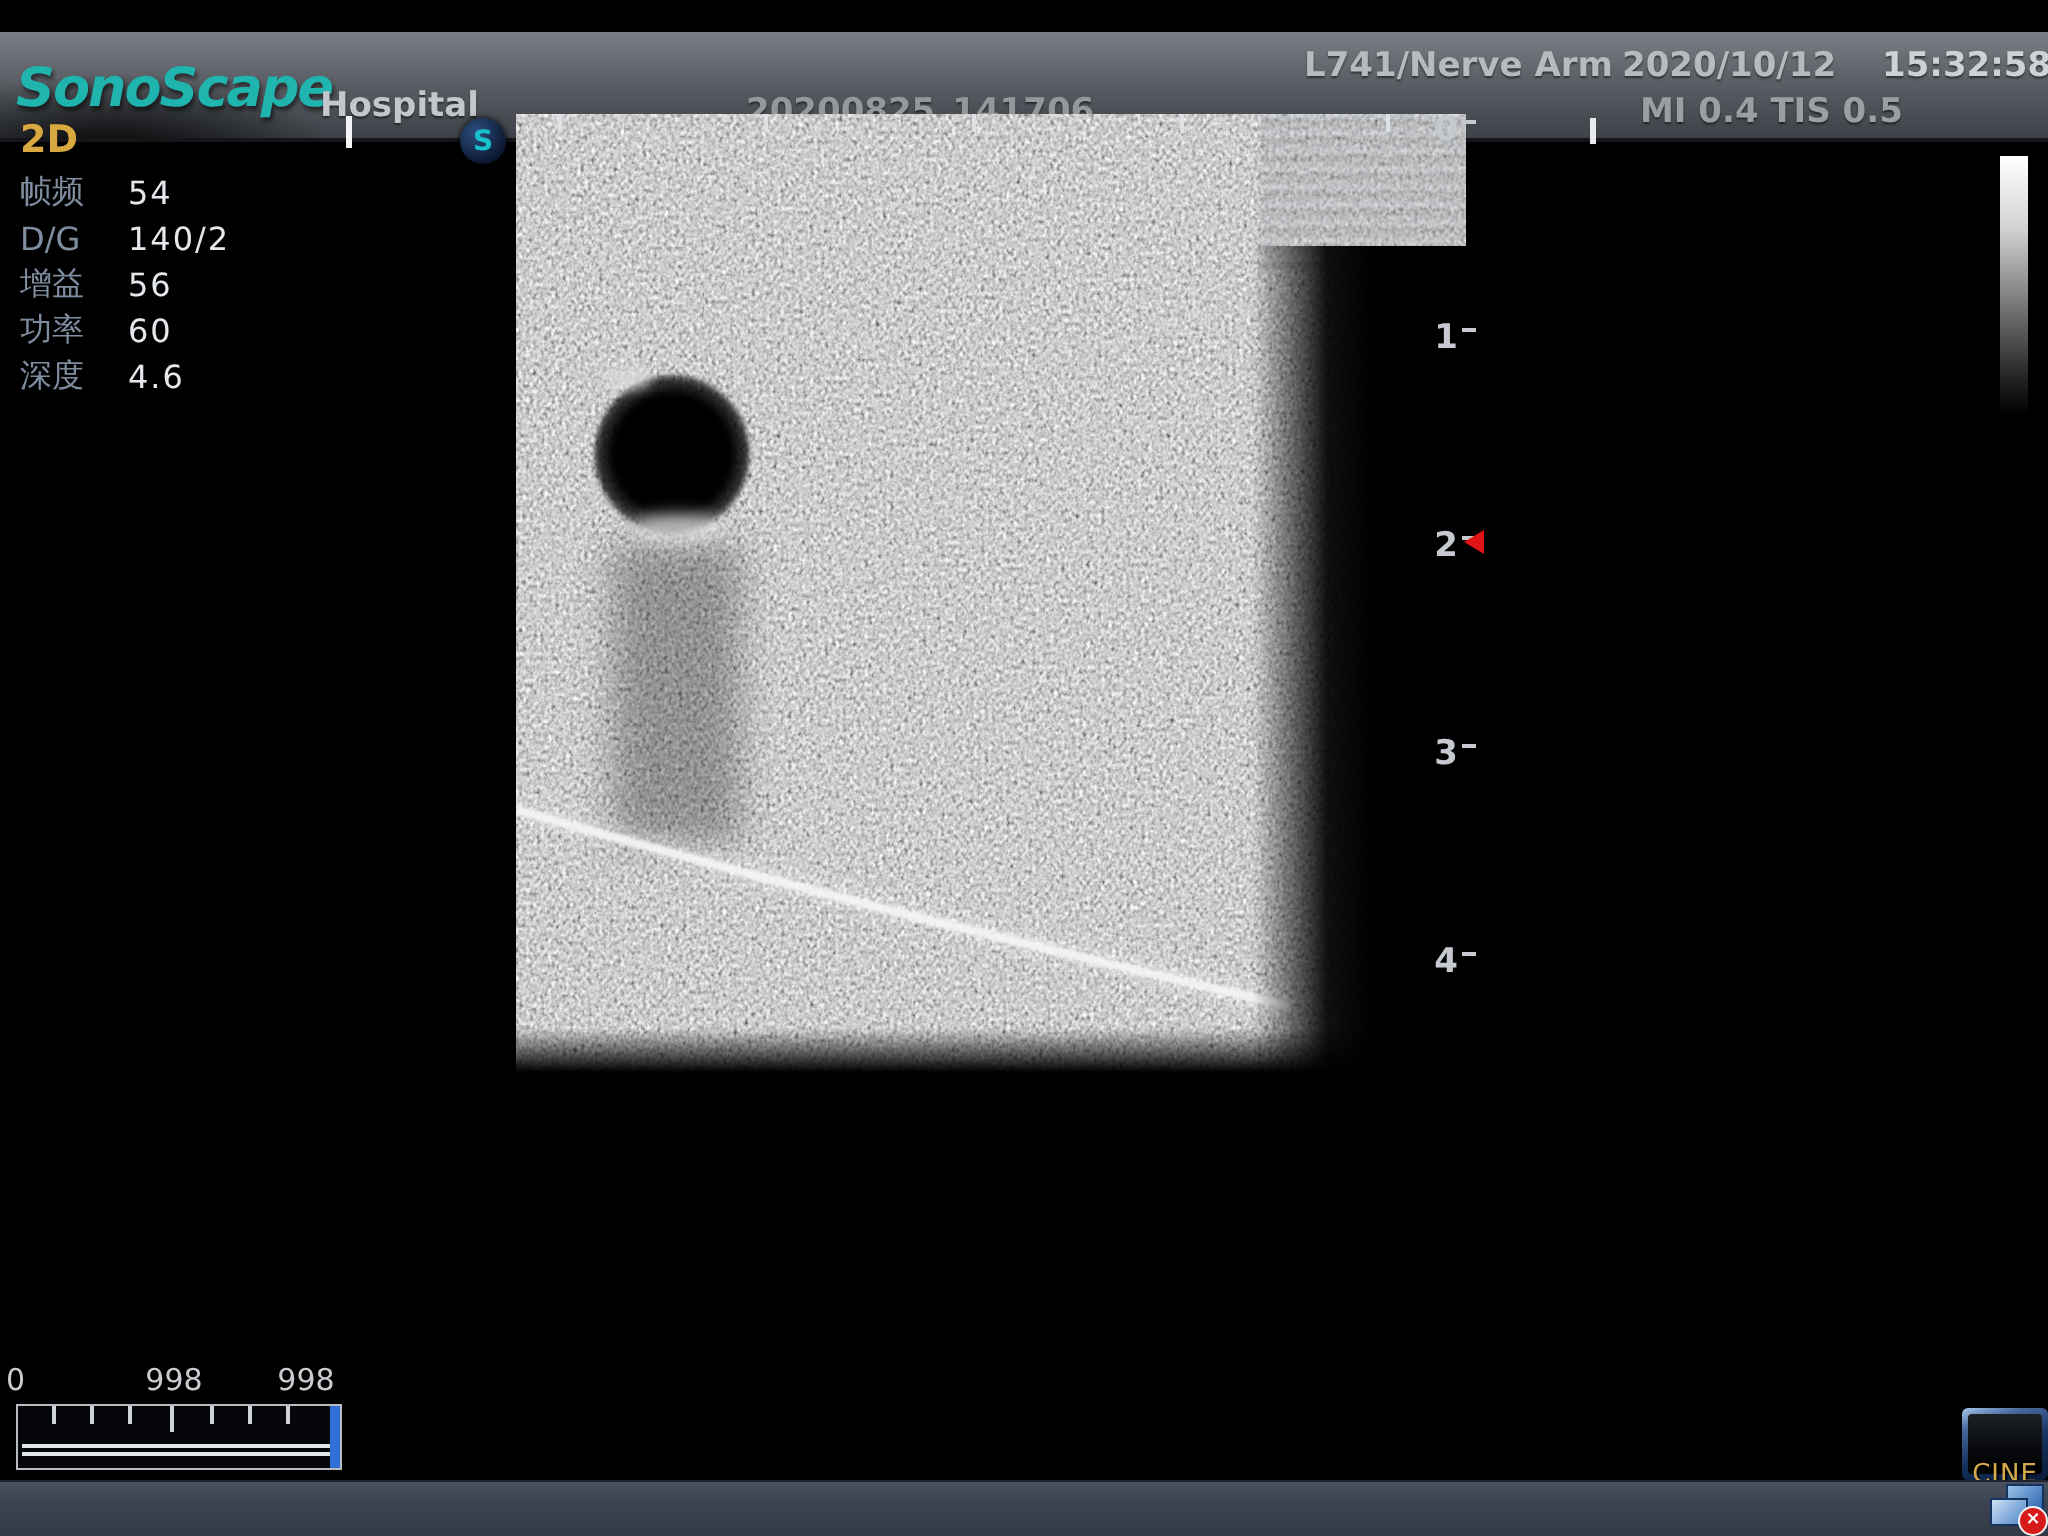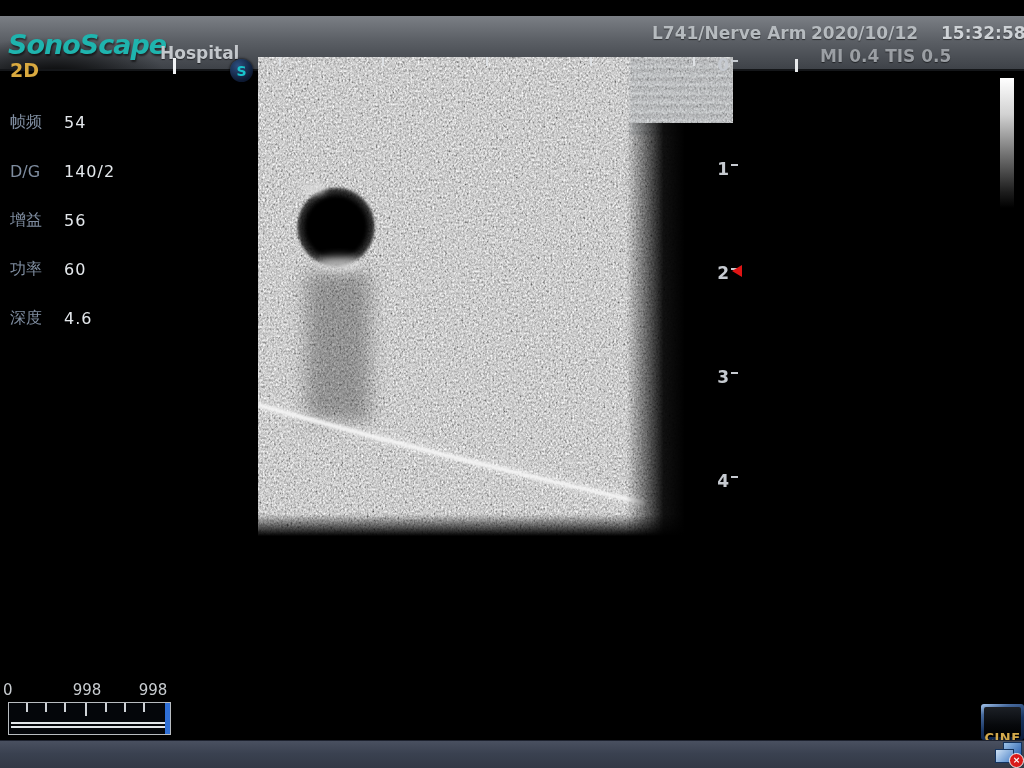--- a/index.html
+++ b/index.html
@@ -19,21 +19,21 @@
   #hospital{left:160px;top:7px;color:#c3c7cb;margin-top:20px;}
   #examid{left:373px;top:30px;color:#94989d;}
   #preset{left:652px;top:7px;width:148px;text-align:left;color:#b6bbbf;}
   #examdate{left:811px;top:7px;color:#b6bbbf;}
   #examtime{left:941px;top:7px;color:#ced2d6;}
   #mitis{left:820px;top:30px;color:#9b9fa4;}
 
   
   #mode{left:10px;top:59px;font-size:19px;font-weight:bold;color:#d9a93f;}
   #params{left:10px;top:85px;width:150px;}
-  .prow{display:flex;height:23px;align-items:center;font-size:16px;margin-top:26px;}
+  .prow{display:flex;height:23px;align-items:center;font-size:16px;}
   .plabel{width:54px;color:#7f8da0;}
   .pvalue{color:#e4e8ec;letter-spacing:1px;}
 
   .caret{left:173px;top:58px;width:3px;height:16px;background:#f2f4f6;}
   #s-icon{left:230px;top:59px;width:23px;height:23px;border-radius:50%;
     background:radial-gradient(circle at 35% 30%, #2d4f80, #0c1830 72%);
     color:#18c2ca;font-size:14px;font-weight:bold;display:flex;align-items:center;
     justify-content:center;box-shadow:0 0 3px #000;}
 
   
@@ -80,21 +80,21 @@
   #cinebox .rail{left:2px;width:157px;height:2px;background:#e2e6e9;}
   #cinepos{left:156px;top:0;width:5px;height:31px;background:#2f6fd6;}
 
   
   #cinebtn{left:981px;top:704px;width:43px;height:36px;border-radius:3px;
     background:linear-gradient(160deg,#a6c6ec 0%,#46699c 22%,#17325e 55%,#091a38 100%);
     box-shadow:0 0 4px rgba(0,0,0,.8);cursor:pointer;}
   #cinebtn .inner{left:3px;top:3px;width:37px;height:30px;border-radius:2px;
     background:linear-gradient(180deg,#1c2026 0%,#07090c 60%,#000 100%);
     display:flex;align-items:center;justify-content:center;}
-  #cinebtn .lbl{font-size:13px;font-weight:bold;color:#d4aa4c;letter-spacing:.5px;
+  #cinebtn .lbl{font-size:13px;font-weight:normal;color:#d4aa4c;letter-spacing:.5px;
     text-shadow:1px 1px 1px #000;margin-top:30px;}
 
   
   #netic{left:994px;top:742px;width:29px;height:26px;}
   .mon{border:1px solid #14335e;background:linear-gradient(135deg,#9cc2e8,#2a62b0);}
   .mon.back{left:9px;top:0;width:17px;height:12px;}
   .mon.front{left:1px;top:7px;width:17px;height:12px;
     background:linear-gradient(135deg,#cfe2f5,#4a82c8);}
   .badge{left:15px;top:11px;width:13px;height:13px;border-radius:50%;background:#d81a1a;
     border:1px solid #f4f4f4;color:#fff;font-size:9px;font-weight:bold;display:flex;
@@ -106,20 +106,21 @@
 </style>
 </head>
 <body>
 
 <div id="app">
 
   <div class="abs" id="header">
     <div class="abs dark-corner"></div>
     <div class="abs brand">SonoScape</div>
     <div class="abs hdrtxt" id="hospital">Hospital</div>
+    <div class="abs hdrtxt" id="examid">20200825_141706...</div>
     <div class="abs hdrtxt" id="preset">L741/Nerve Arm</div>
     <div class="abs hdrtxt" id="examdate">2020/10/12</div>
     <div class="abs hdrtxt" id="examtime">15:32:58</div>
     <div class="abs hdrtxt" id="mitis">MI 0.4 TIS 0.5</div>
   </div>
 
   <div class="abs" id="mode">2D</div>
   <div class="abs" id="params">
     <div class="prow">
       <span class="plabel">帧频</span>

